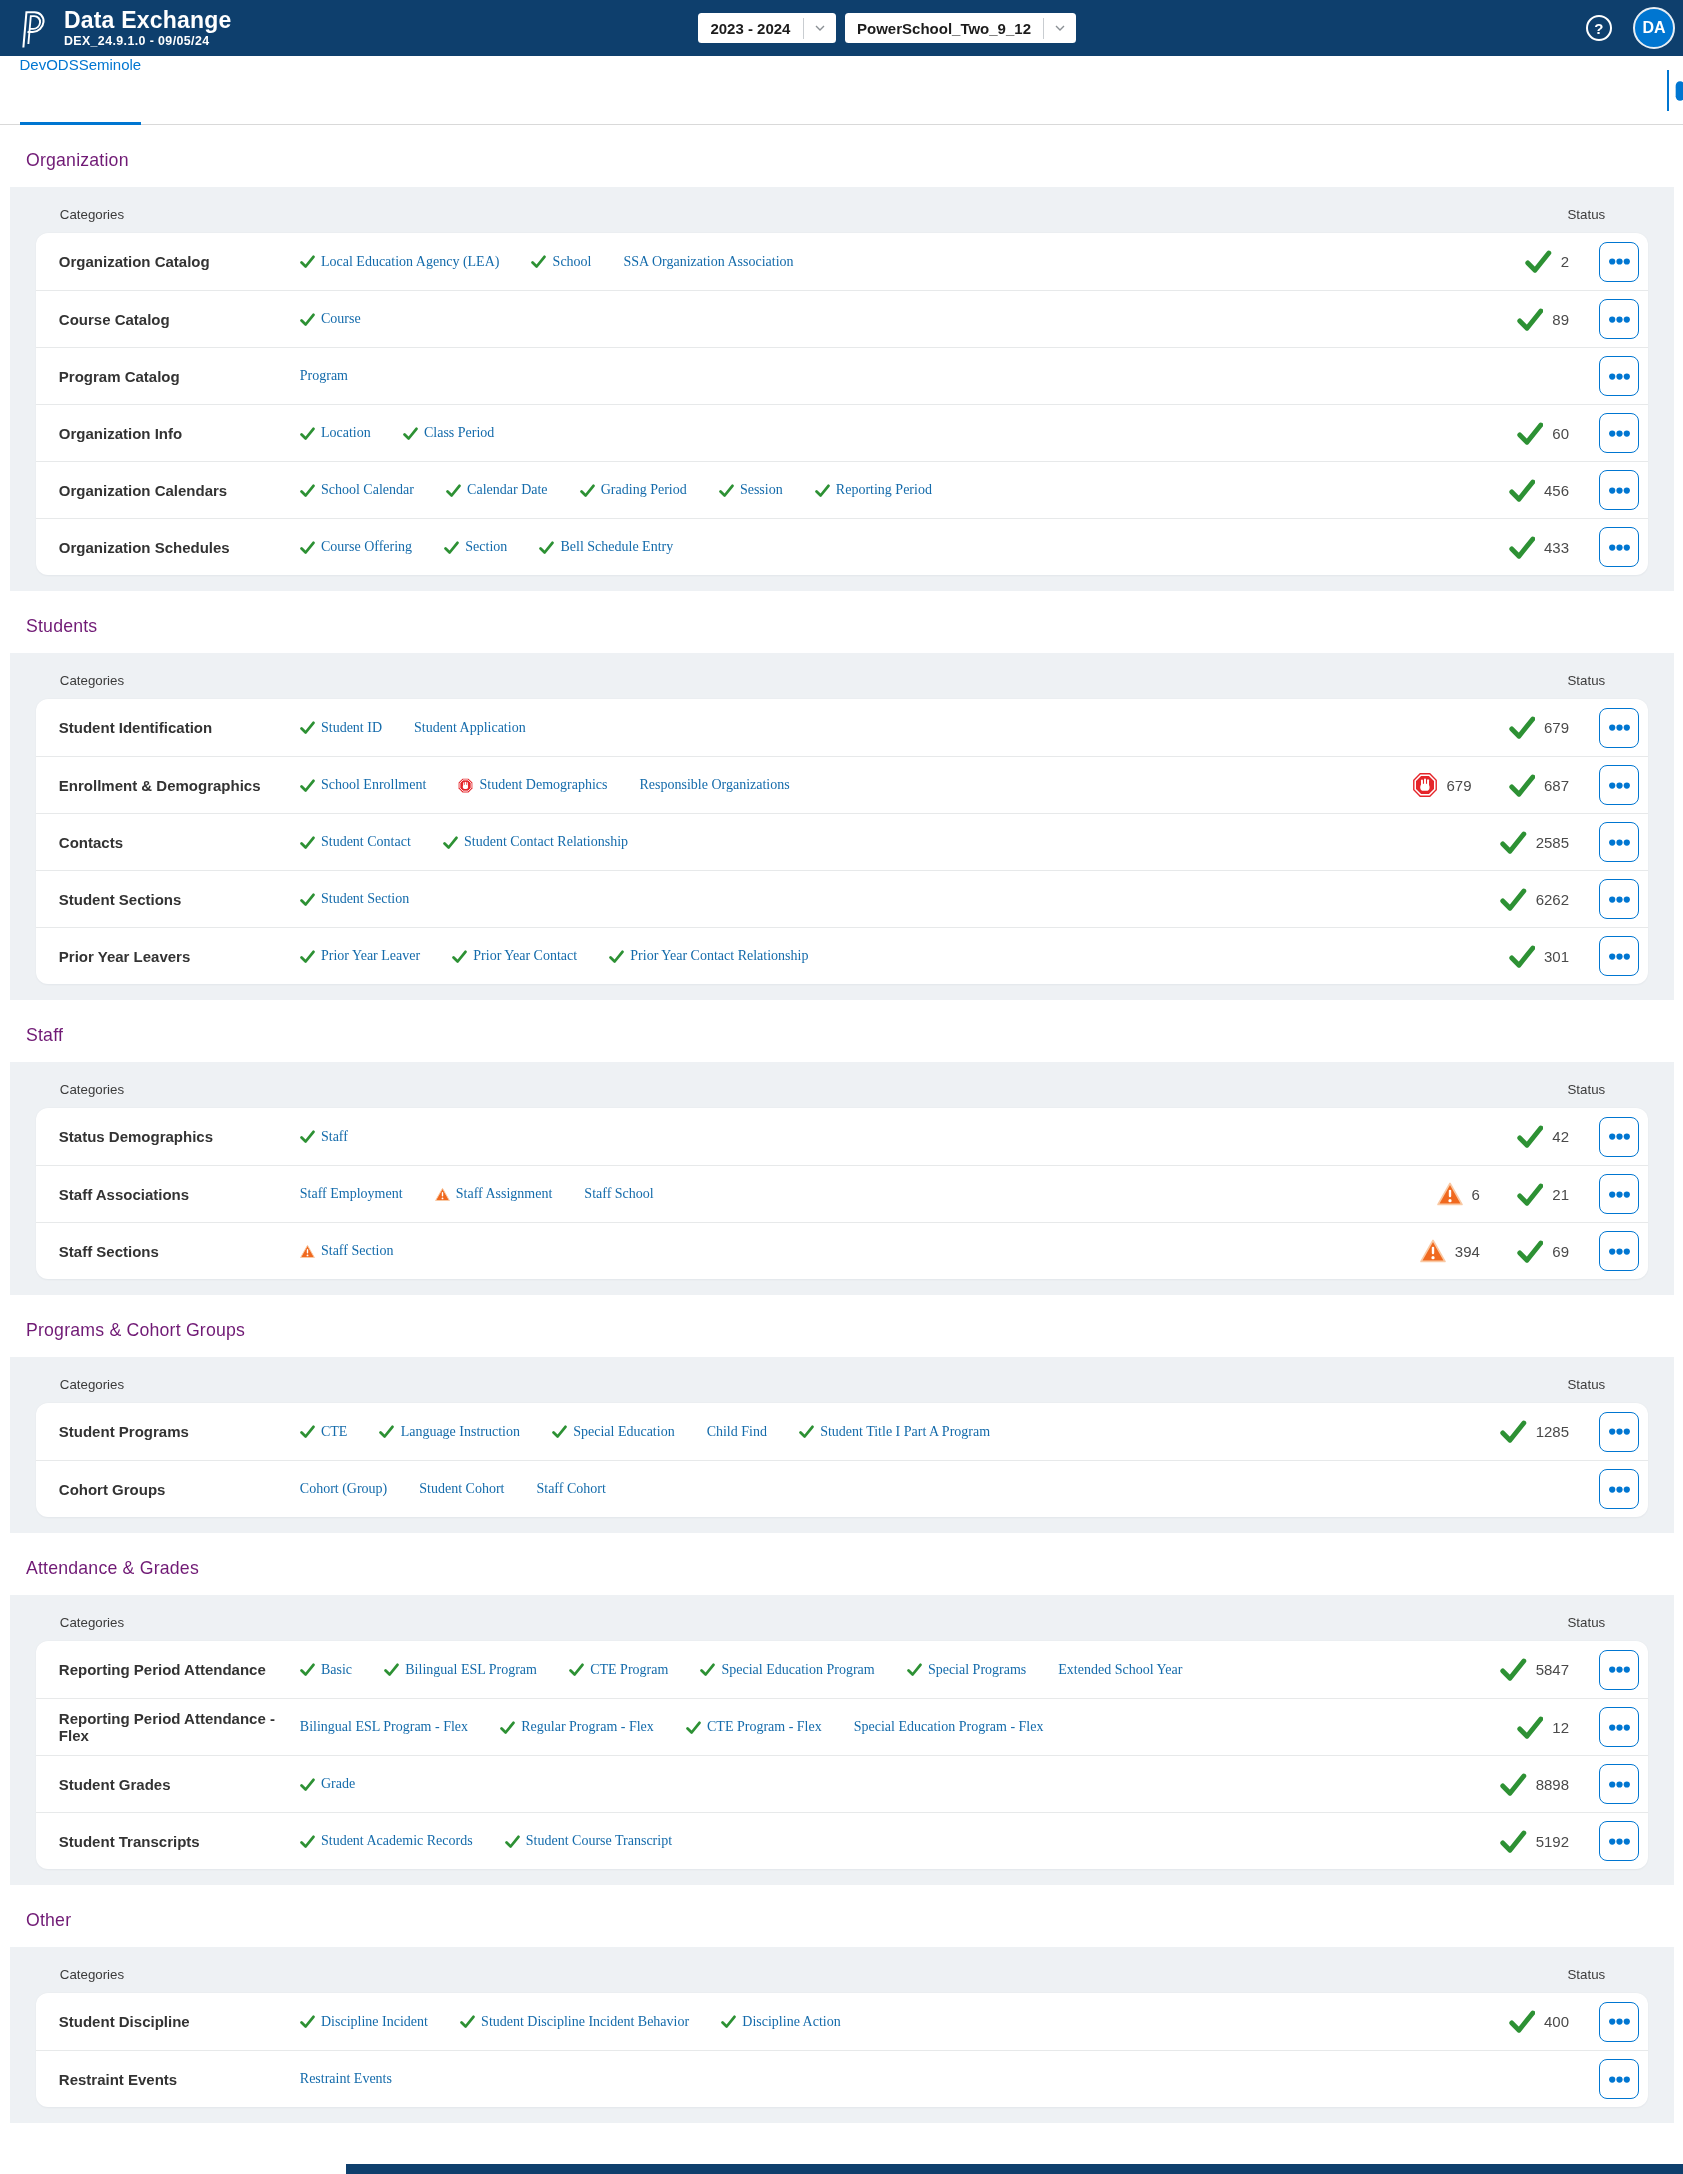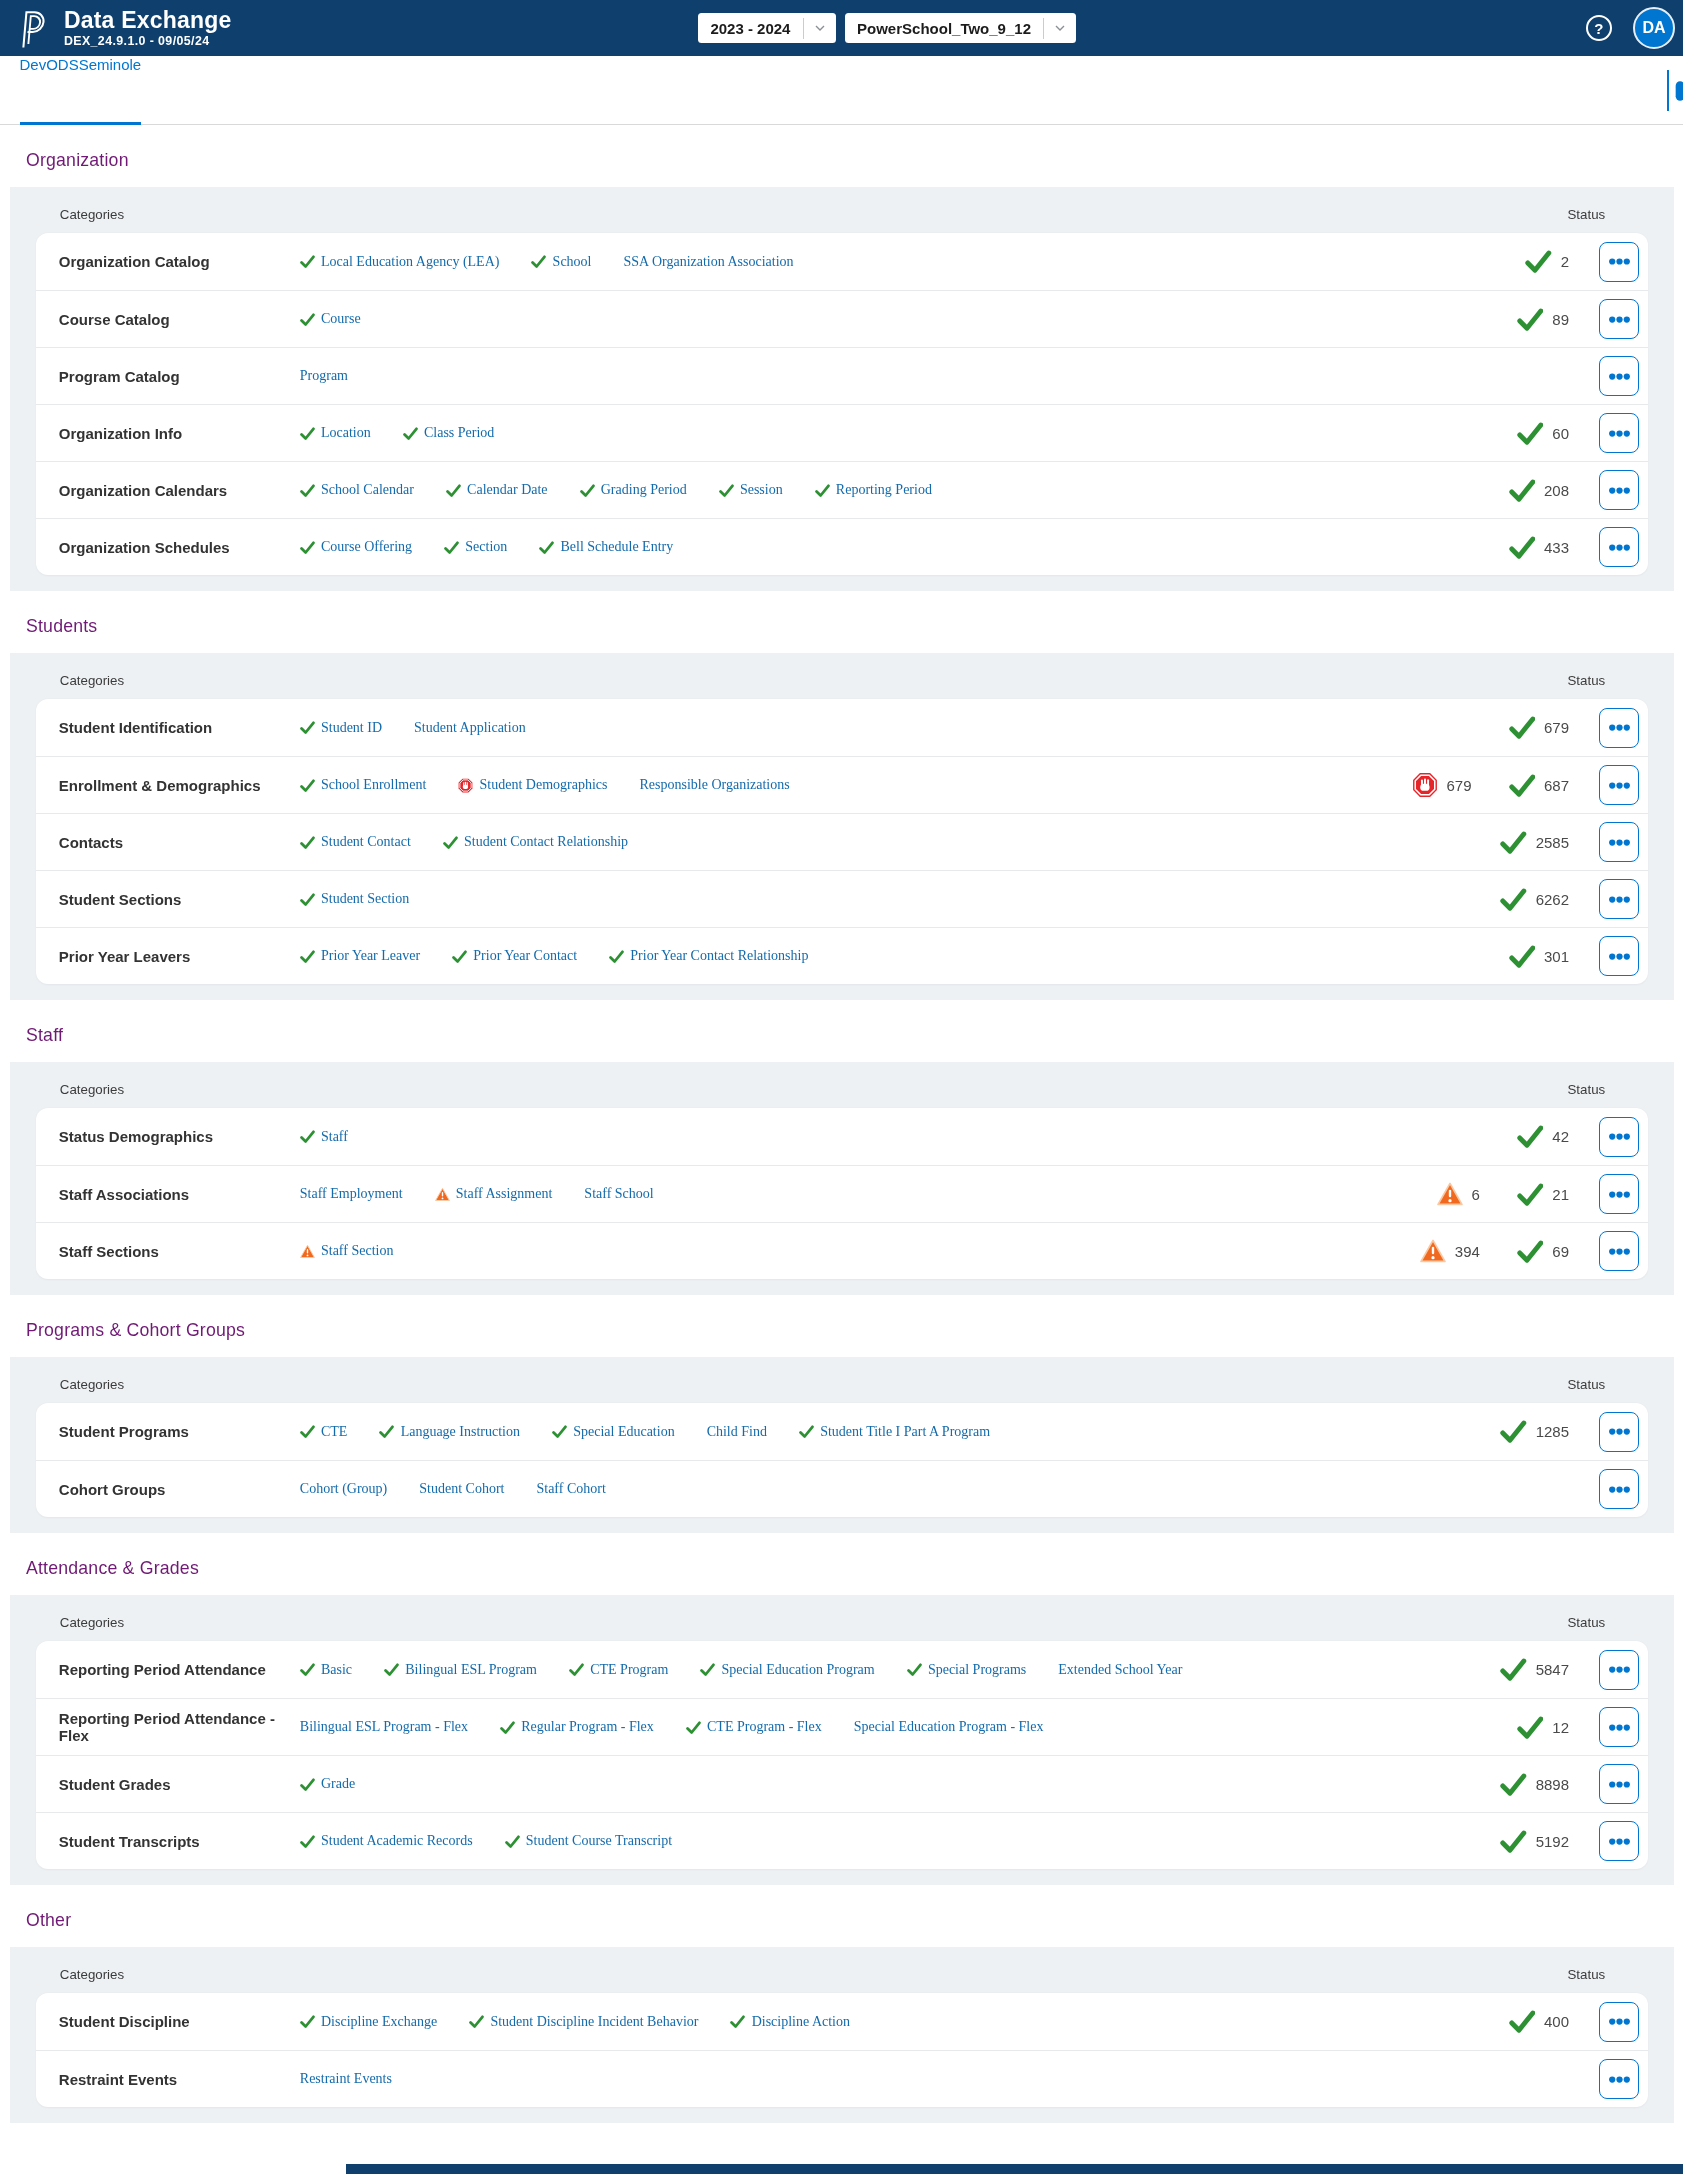--- a/index.html
+++ b/index.html
@@ -333,21 +333,21 @@
                 <span>Reporting Period</span>
               </a>
             </div>
             <div class="status-area">
               <span class="status-item">
                 <span class="icon">
                   <svg width="26.6" height="26.6" viewBox="0 0 24 24">
                     <path d="M2.5 13.5 L9 20 L21.5 4.5" fill="none" stroke="#2d9134" stroke-width="4.4" stroke-linecap="round" stroke-linejoin="round"></path>
                   </svg>
                 </span>
-                <span>208</span>
+                <span>456</span>
               </span>
             </div>
             <button class="more-btn">
               <span class="icon">
                 <svg width="25" height="25" viewBox="0 0 24 24">
                   <g fill="#0076d1">
                     <circle cx="5" cy="12" r="3"></circle>
                     <circle cx="12" cy="12" r="3"></circle>
                     <circle cx="19" cy="12" r="3"></circle>
                   </g>
@@ -1114,21 +1114,21 @@
         <div class="card">
           <div class="row">
             <div class="row-label">Student Discipline</div>
             <div class="links">
               <a class="link">
                 <span class="icon">
                   <svg width="15" height="15" viewBox="0 0 24 24">
                     <path d="M2.5 13.5 L9 20 L21.5 4.5" fill="none" stroke="#2d9134" stroke-width="4.4" stroke-linecap="round" stroke-linejoin="round"></path>
                   </svg>
                 </span>
-                <span>Discipline Exchange</span>
+                <span>Discipline Incident</span>
               </a>
               <a class="link">
                 <span class="icon">
                   <svg width="15" height="15" viewBox="0 0 24 24">
                     <path d="M2.5 13.5 L9 20 L21.5 4.5" fill="none" stroke="#2d9134" stroke-width="4.4" stroke-linecap="round" stroke-linejoin="round"></path>
                   </svg>
                 </span>
                 <span>Student Discipline Incident Behavior</span>
               </a>
               <a class="link">

